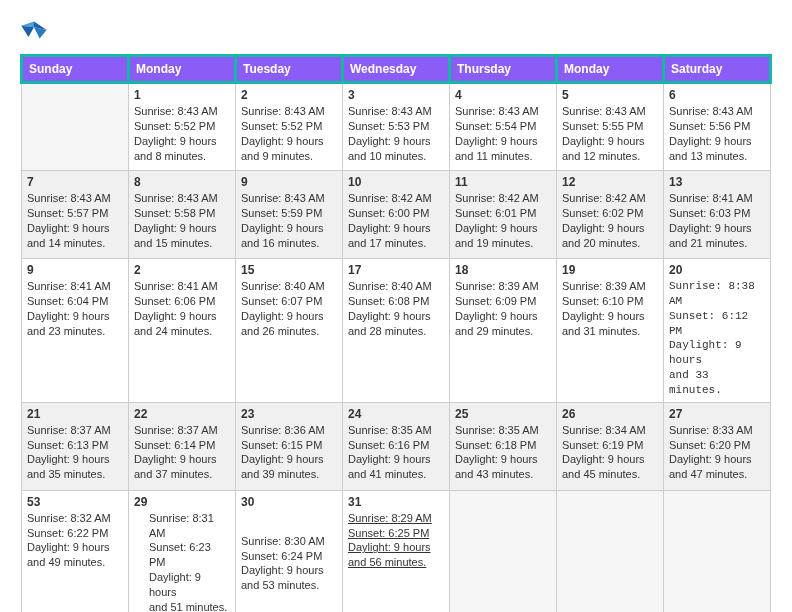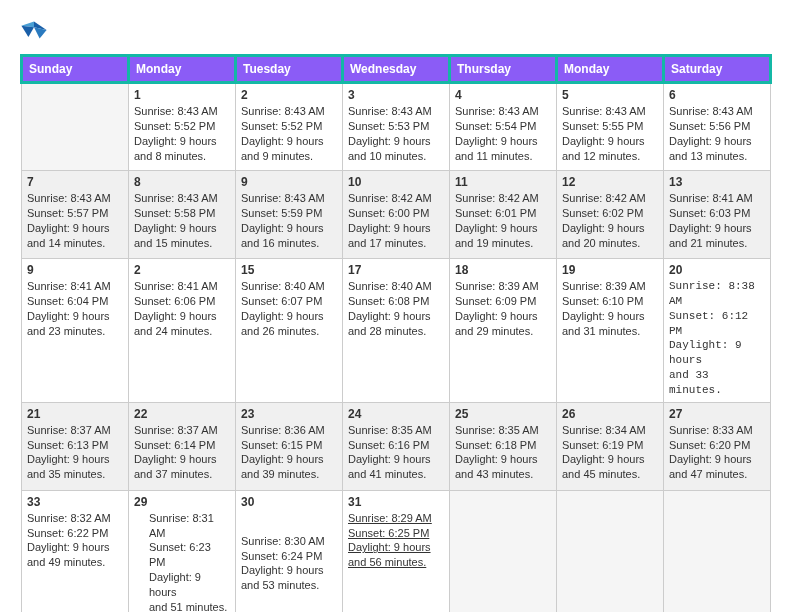--- a/index.html
+++ b/index.html
@@ -325,21 +325,21 @@
           <td>
             <span class="day-num">27</span>
             <div class="day-info" style="white-space: pre-line;">Sunrise: 8:33 AM
 Sunset: 6:20 PM
 Daylight: 9 hours
 and 47 minutes.</div>
           </td>
         </tr>
         <tr>
           <td>
-            <span class="day-num">33</span>
+            <span class="day-num">53</span>
             <div class="day-info" style="white-space: pre-line;">Sunrise: 8:32 AM
 Sunset: 6:22 PM
 Daylight: 9 hours
 and 49 minutes.</div>
           </td>
           <td>
             <span class="day-num">29</span>
             <div class="day-info" style="white-space: pre-line; margin-left: 15px;">Sunrise: 8:31 AM
 Sunset: 6:23 PM
 Daylight: 9 hours

